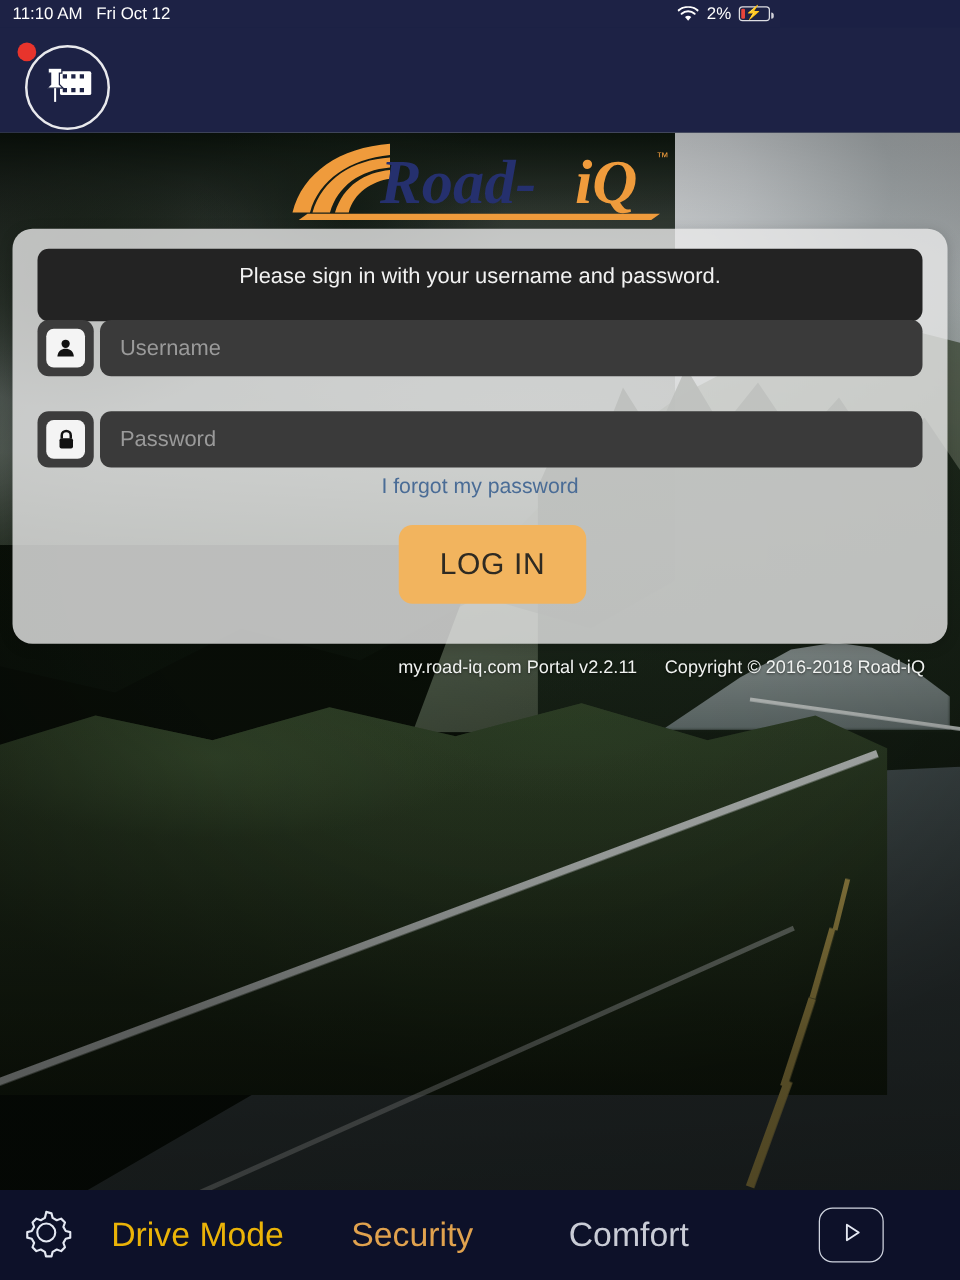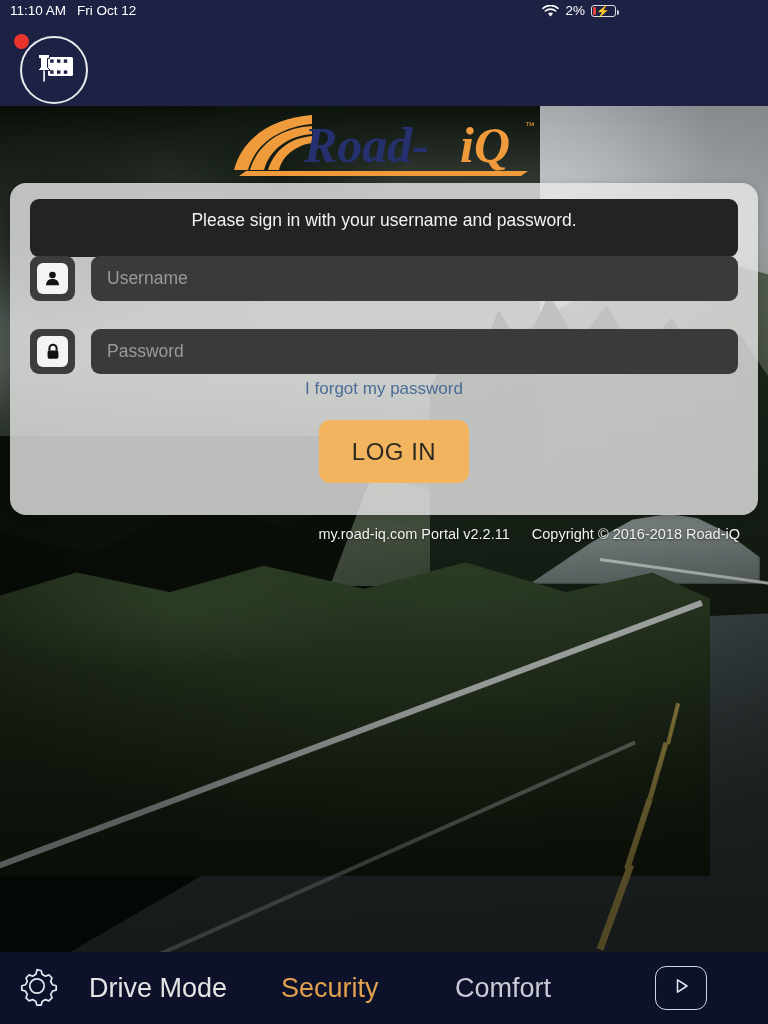--- a/index.html
+++ b/index.html
@@ -228,21 +228,21 @@
     font-size: 17.5px;
     line-height: 42px;
     text-align: center;
     box-sizing: border-box;
   }
   .field-row {
     position: absolute;
     left: 20px;
     width: 708px; height: 45px;
     display: flex;
-    gap: 16px;
+    gap: 5px;
   }
   #row-username { top: 73px; }
   #row-password { top: 134px; margin-top: 12px; }
   .field-icon {
     width: 45px; height: 45px;
     background: #3c3c3c;
     border-radius: 9px;
     display: flex;
     align-items: center;
     justify-content: center;
@@ -321,21 +321,21 @@
     display: flex; align-items: center; justify-content: center;
   }
   .nav-tab {
     position: absolute;
     top: 0; height: 72px;
     display: flex; align-items: center;
     font-size: 27px;
     cursor: pointer;
     white-space: nowrap;
   }
-  #tab-drive-mode { left: 89px; color: #e5e5e5; }
+  #tab-drive-mode { left: 89px; color: #eab308; }
   #tab-security   { left: 281px; color: #e0a24e; }
   #tab-comfort    { left: 455px; color: #c9ccd6; }
   #play-btn {
     position: absolute;
     left: 655px; top: 966px;
     width: 52px; height: 44px;
     border: 1.6px solid rgba(225,230,240,.92);
     border-radius: 11px;
     box-sizing: border-box;
     display: flex; align-items: center; justify-content: center;

